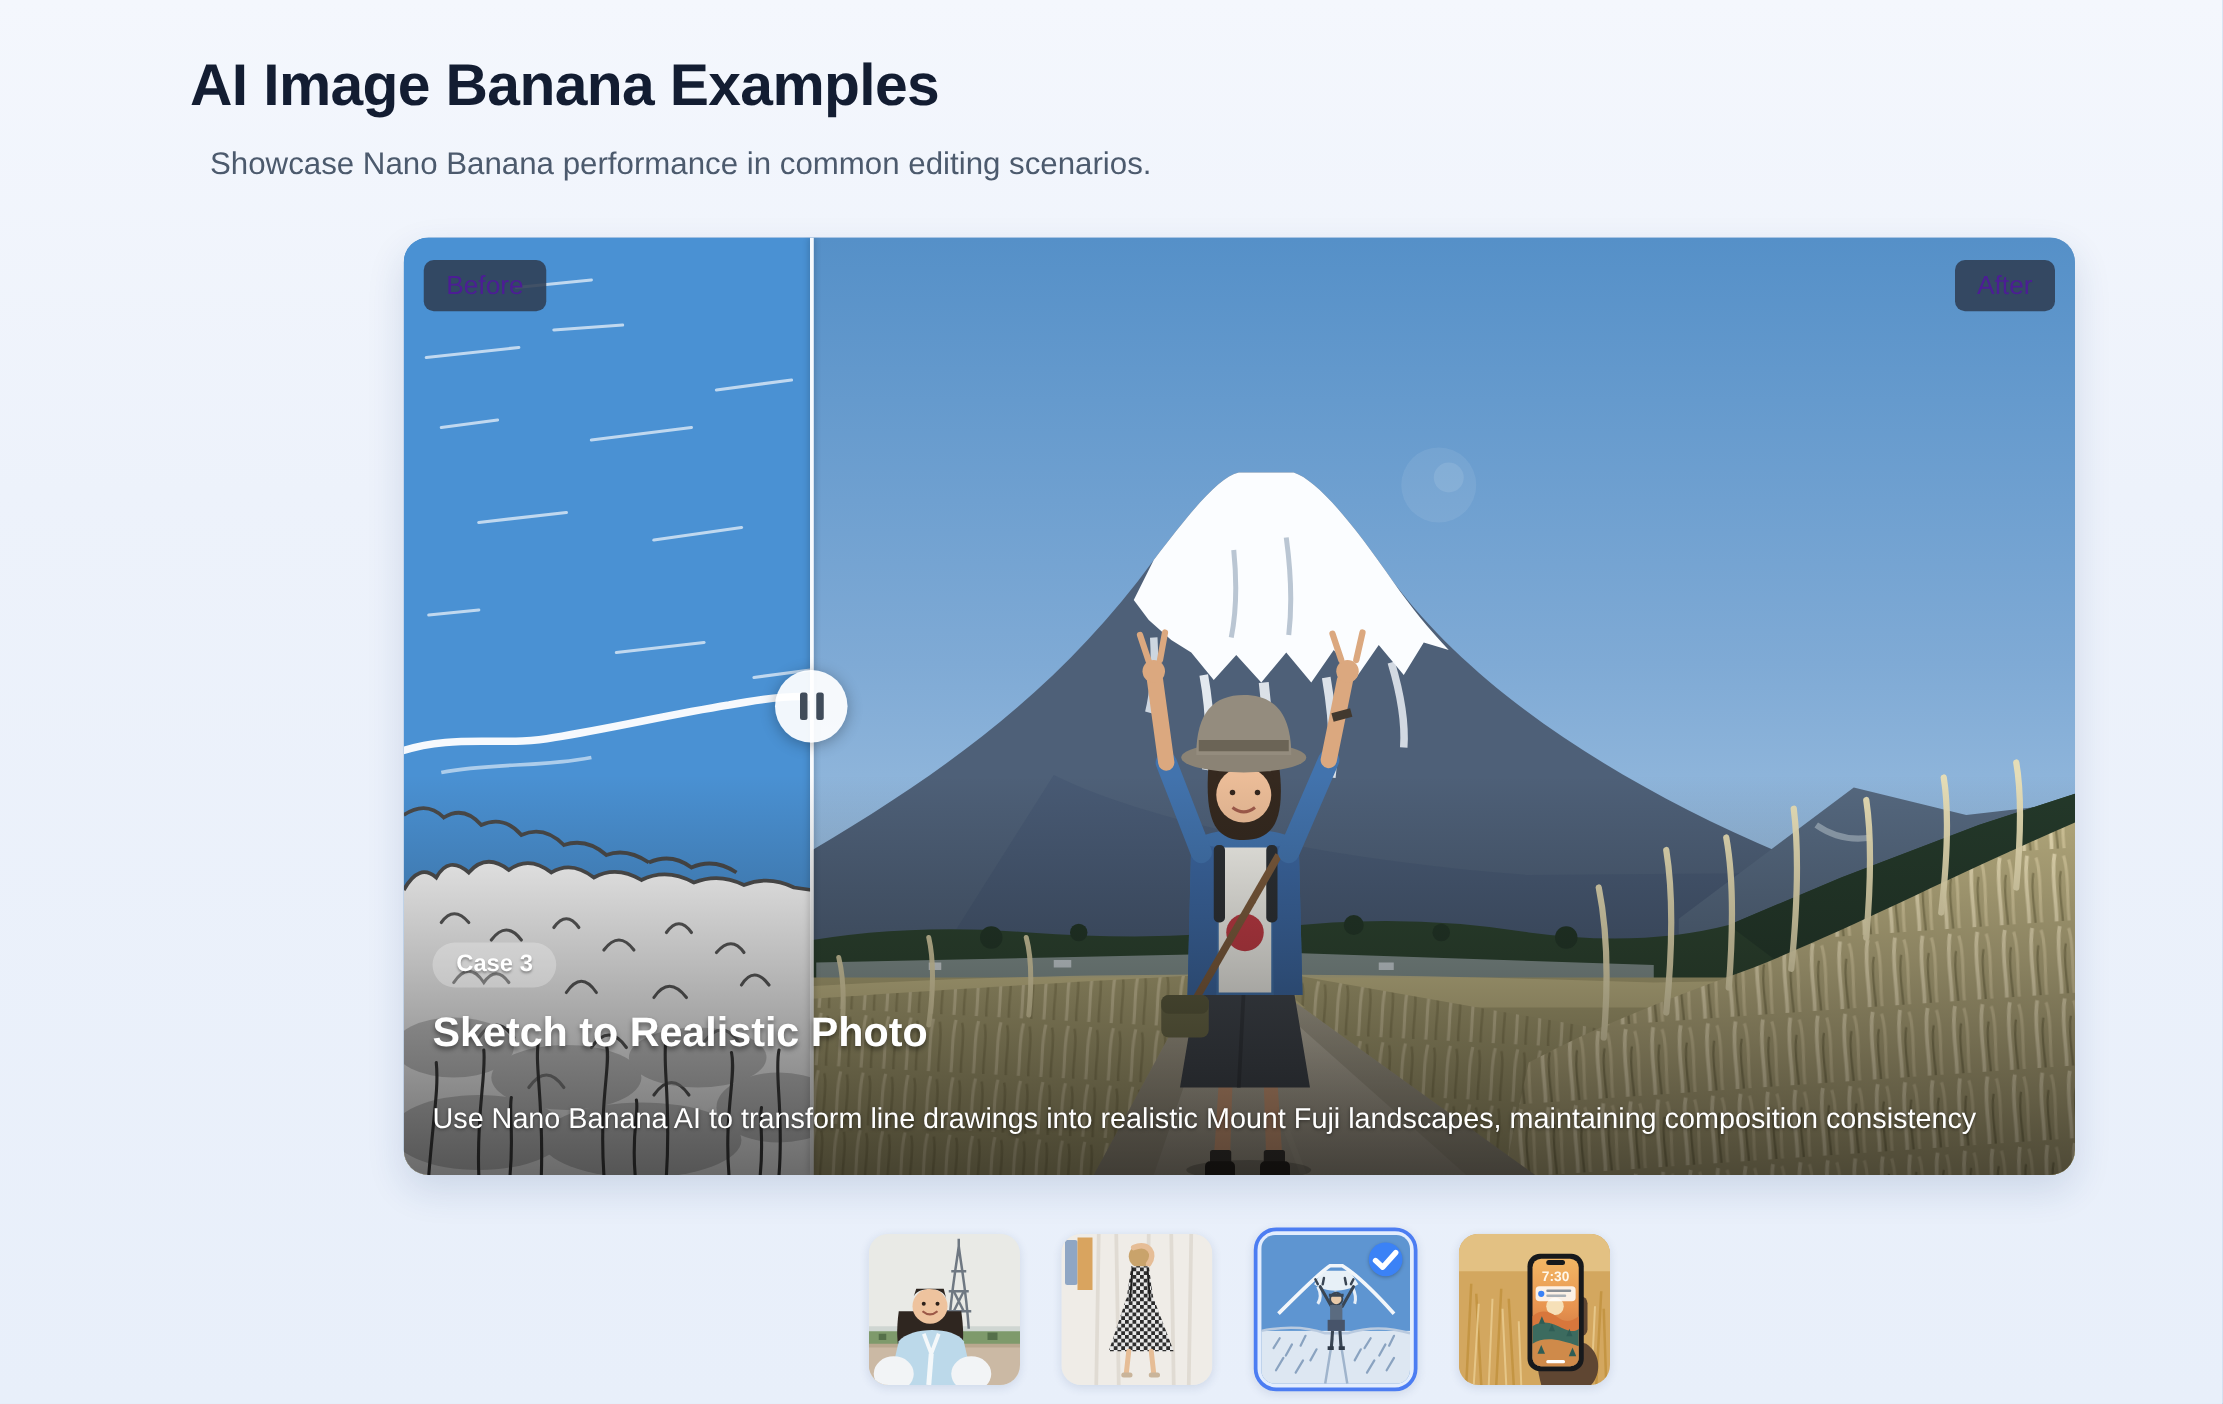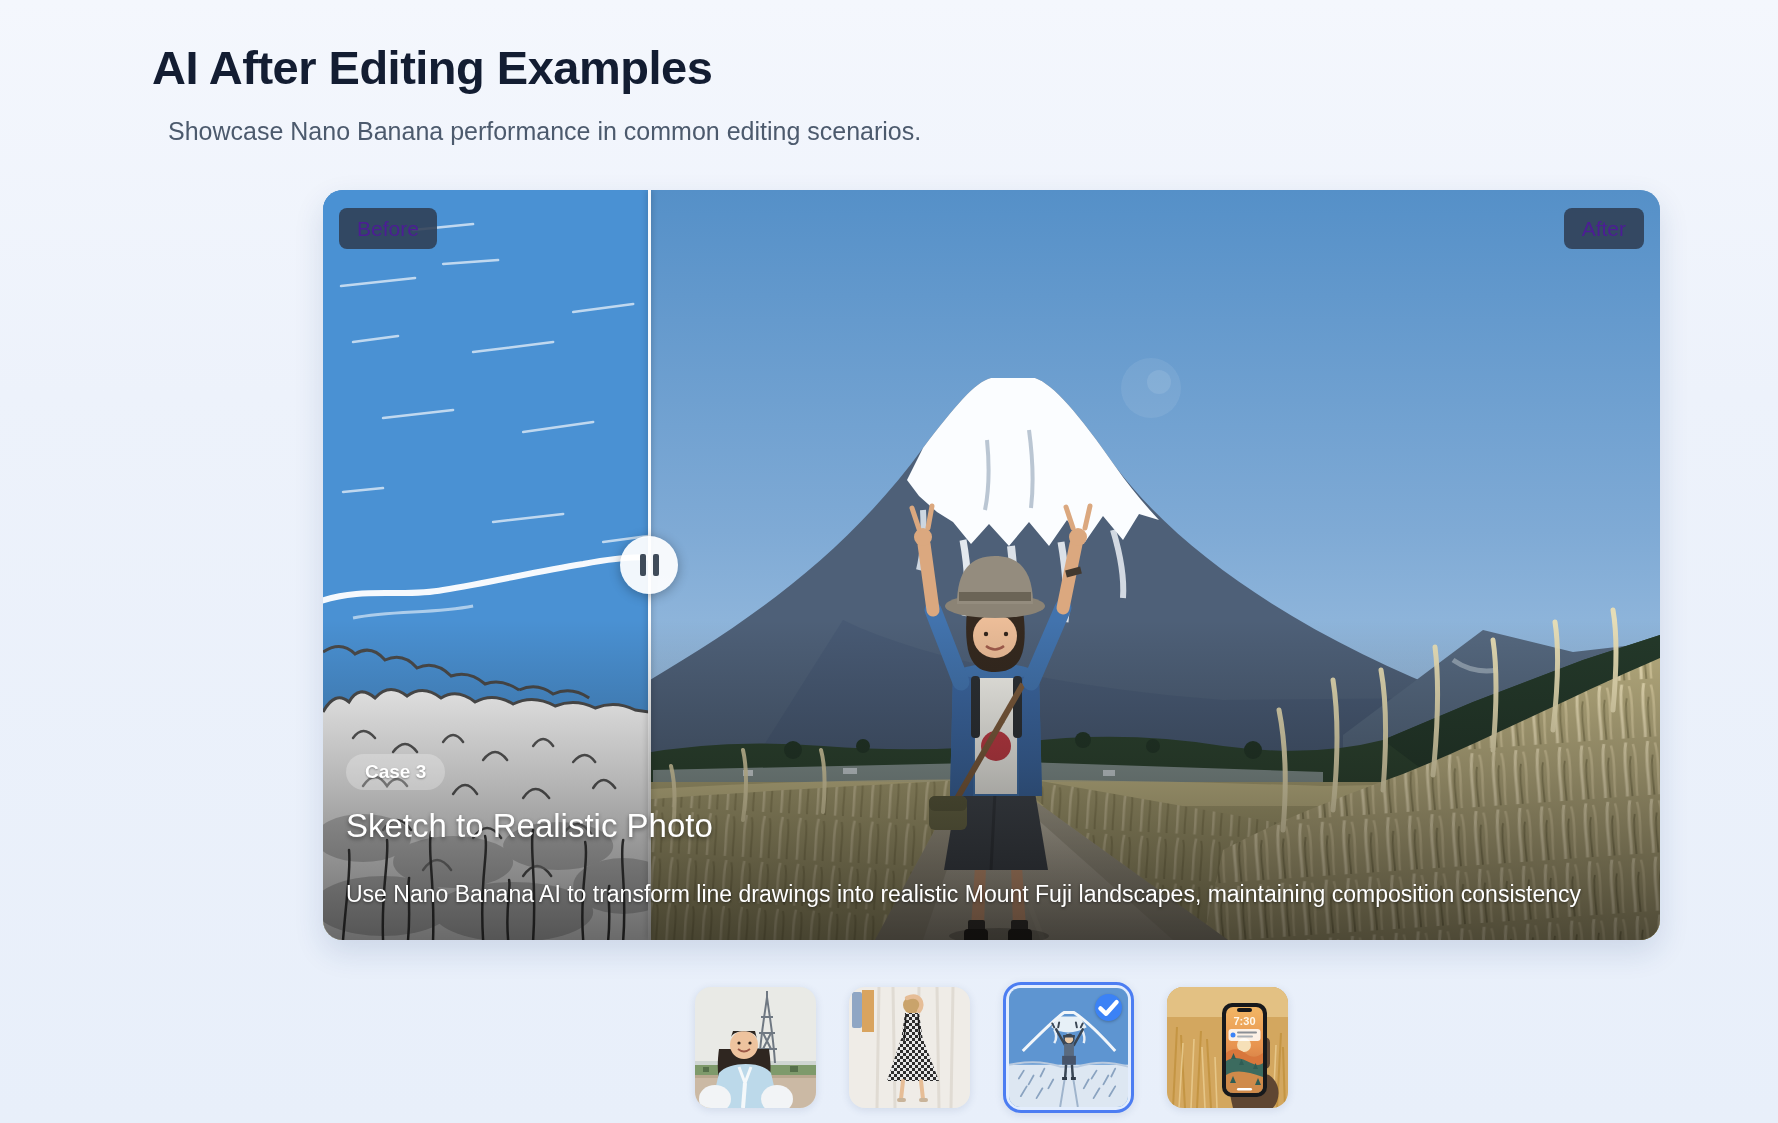--- a/index.html
+++ b/index.html
@@ -45,21 +45,21 @@
   .shade {
     position:absolute; left:0; right:0; bottom:0; height:320px;
     background:linear-gradient(180deg, rgba(0,0,0,0) 0%, rgba(10,10,10,.28) 48%, rgba(0,0,0,.58) 100%);
   }
   .caption { position:absolute; left:23px; right:70px; bottom:32px; color:#fff; }
   .case-badge {
     display:inline-block; background:rgba(255,255,255,.26); color:#fff;
     font-size:19px; font-weight:700; padding:7px 19px; border-radius:999px;
     text-shadow:0 1px 2px rgba(0,0,0,.35);
   }
-  .case-title { font-size:33px; font-weight:400; margin-top:17px; text-shadow:0 2px 4px rgba(0,0,0,.45); }
+  .case-title { font-size:33px; font-weight:700; margin-top:17px; text-shadow:0 2px 4px rgba(0,0,0,.45); }
   .case-desc  { font-size:23px; margin-top:36px; text-shadow:0 1px 3px rgba(0,0,0,.5); }
 
   
   .thumbs {
     position:absolute; left:323px; top:982px; width:1337px; height:130px;
     display:flex; justify-content:center; align-items:center; gap:33px;
   }
   .thumb {
     position:relative; flex:none; width:121px; height:121px; border-radius:16px;
     overflow:hidden; cursor:pointer; box-shadow:0 2px 8px rgba(30,60,110,.12); background:#dfe7f2;
@@ -74,21 +74,21 @@
   .check-badge {
     position:absolute; top:9px; right:9px; width:27px; height:27px; border-radius:50%;
     background:#3b82f6; display:flex; align-items:center; justify-content:center;
     box-shadow:0 1px 3px rgba(0,0,0,.25);
   }
 </style>
 </head>
 <body>
 
 <div class="header">
-  <h1 class="page-title">AI After Editing Examples</h1>
+  <h1 class="page-title">AI Image Banana Examples</h1>
   <p class="page-subtitle">Showcase Nano Banana performance in common editing scenarios.</p>
 </div>
 
 <div class="card" style="--pos: 24.4%;">
 
   <div class="layer">
     <svg viewBox="0 0 1337 750" preserveAspectRatio="none">
       <defs>
         <linearGradient id="skyG" x1="0" y1="0" x2="0" y2="1">
           <stop offset="0" stop-color="#5590c8"></stop>

